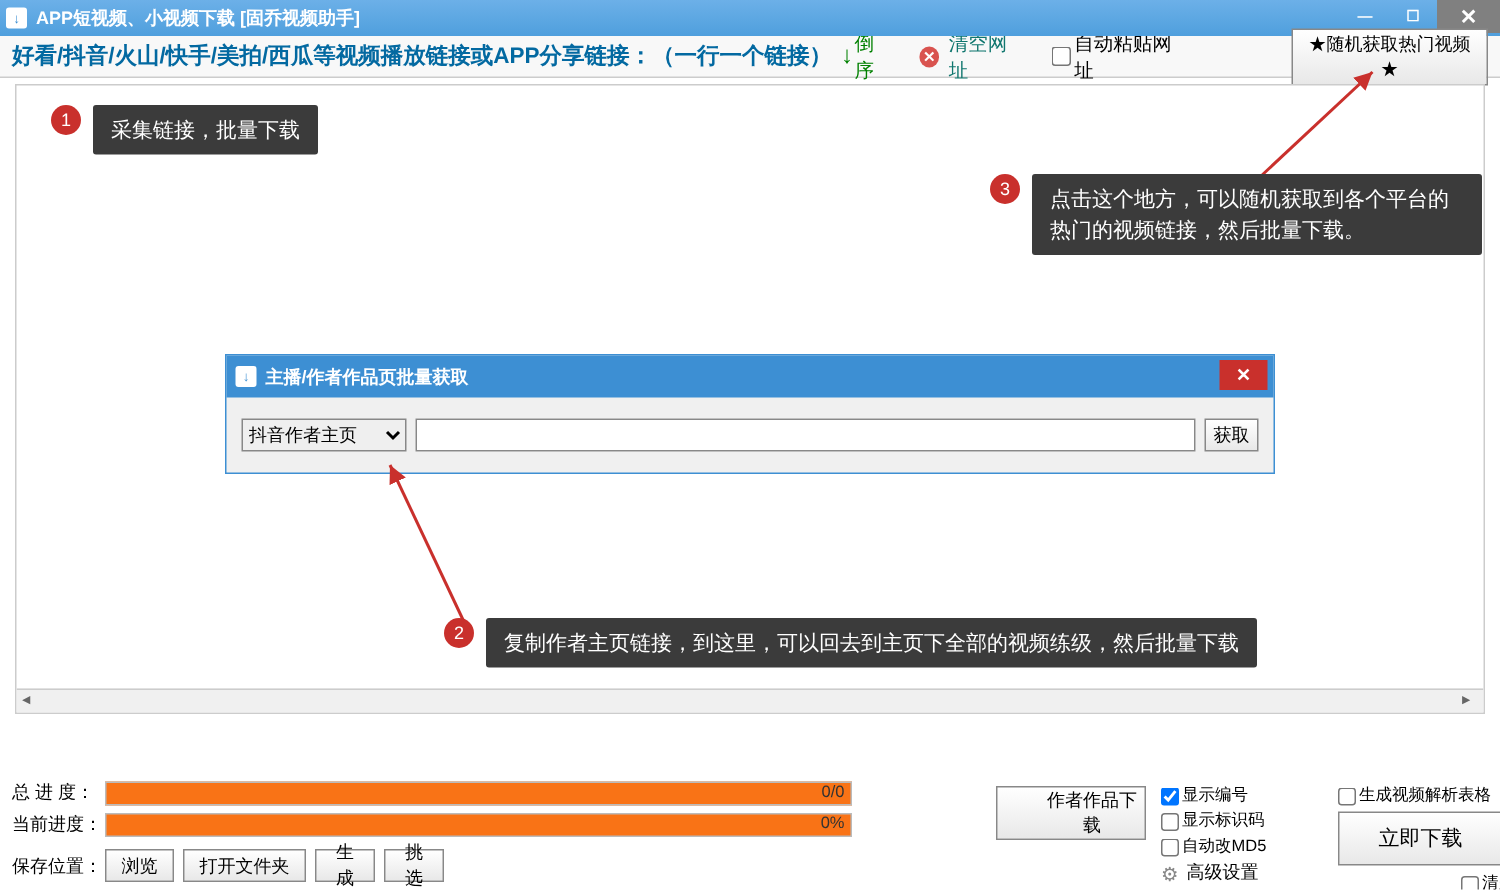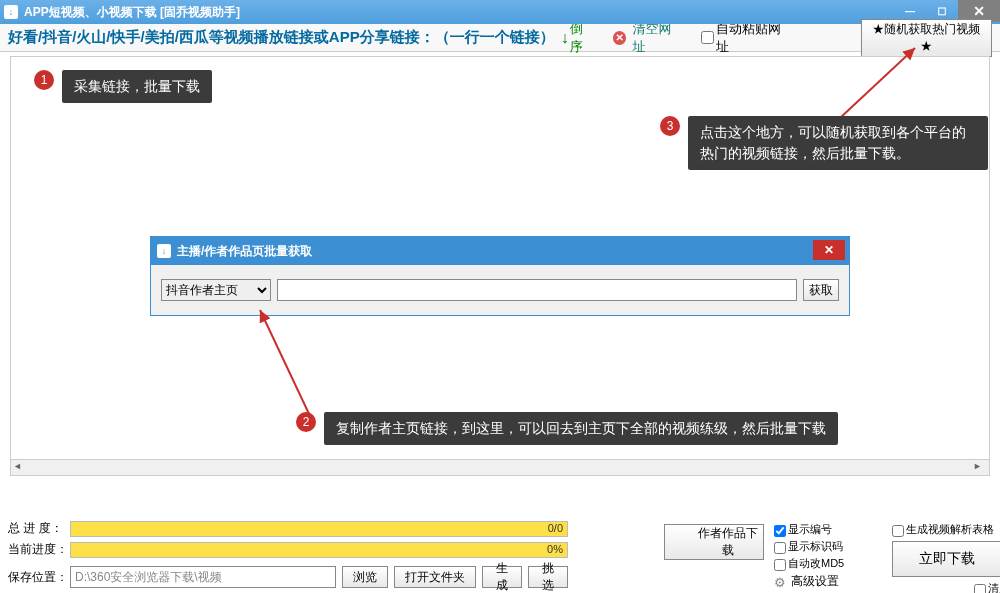--- a/index.html
+++ b/index.html
@@ -39,21 +39,21 @@
 .dialog-body select { height:22px; font-size:12px; width:110px; border:1px solid #888;}
 .dialog-body input[type=text] { flex:1; height:22px; border:1px solid #888; padding-left:4px; font-size:12px;}
 .dialog-body button { height:22px; width:36px; border:1px solid #888; background:linear-gradient(to bottom,#fff,#e8e8e8); font-size:12px; cursor:pointer;}
 
 .scrollbar-h { position:absolute; left:0; right:0; bottom:0; height:16px; background:#f0f0f0; border-top:1px solid #ccc; display:flex; justify-content:space-between; align-items:center; padding:0 2px;}
 .scrollbar-h .arr { width:14px; height:14px; font-size:9px; color:#666;}
 
 .bottom-panel { position:absolute; left:8px; right:8px; bottom:6px; top:484px; font-size:12px;margin-top:36px;}
 .row { display:flex; align-items:center; margin-bottom:4px; gap:6px;}
 .row .lbl { width:56px; white-space:nowrap;}
-.progress { height:16px; border:1px solid #bbb; background:#fde047; position:relative;text-decoration:underline;}
+.progress { height:16px; border:1px solid #bbb; background:#f97316; position:relative;text-decoration:underline;}
 .progress .ptxt { position:absolute; right:4px; top:0; font-size:11px; color:#333;}
 .bottom-left { width:560px; float:left;}
 .bottom-mid { position:absolute; left:576px; top:0; width:180px;}
 .btn { border:1px solid #888; background:linear-gradient(to bottom,#fff,#e8e8e8); cursor:pointer; font-size:12px; display:inline-flex; align-items:center; justify-content:center;}
 .btn-sm { height:22px; padding:0 10px;}
 .btn-lg { height:36px; width:100px;}
 .btn-xl { height:36px; width:110px; font-size:14px;}
 .path-input { flex:1; height:22px; border:1px solid #888; padding-left:4px; color:#888; font-size:12px; background:#fff;}
 .chk-sm { display:flex; align-items:flex-end; gap:2px; font-size:11px; margin:2px 0;}
 .chk-sm input { width:12px; height:12px;}
@@ -152,21 +152,20 @@
         </div>
     </div>
     <div class="row">
       <span class="lbl">当前进度：</span>
       <div class="progress" style="flex:1;">
           <span class="ptxt">0%</span>
         </div>
     </div>
     <div class="row" style="margin-top:8px;">
       <span class="lbl">保存位置：</span>
-      <input class="path-input" value="D:\360安全浏览器下载\视频" style="">
       <button class="btn btn-sm">浏览</button>
       <button class="btn btn-sm">打开文件夹</button>
       <button class="btn btn-sm" style="width:40px;">生成</button>
       <button class="btn btn-sm" style="width:40px;">挑选</button>
     </div>
   </div>
 
   <div class="bottom-mid">
     <button class="btn btn-lg" style="position:absolute; left:80px; top:4px;padding-left:28px;">作者作品下载</button>
   </div>

